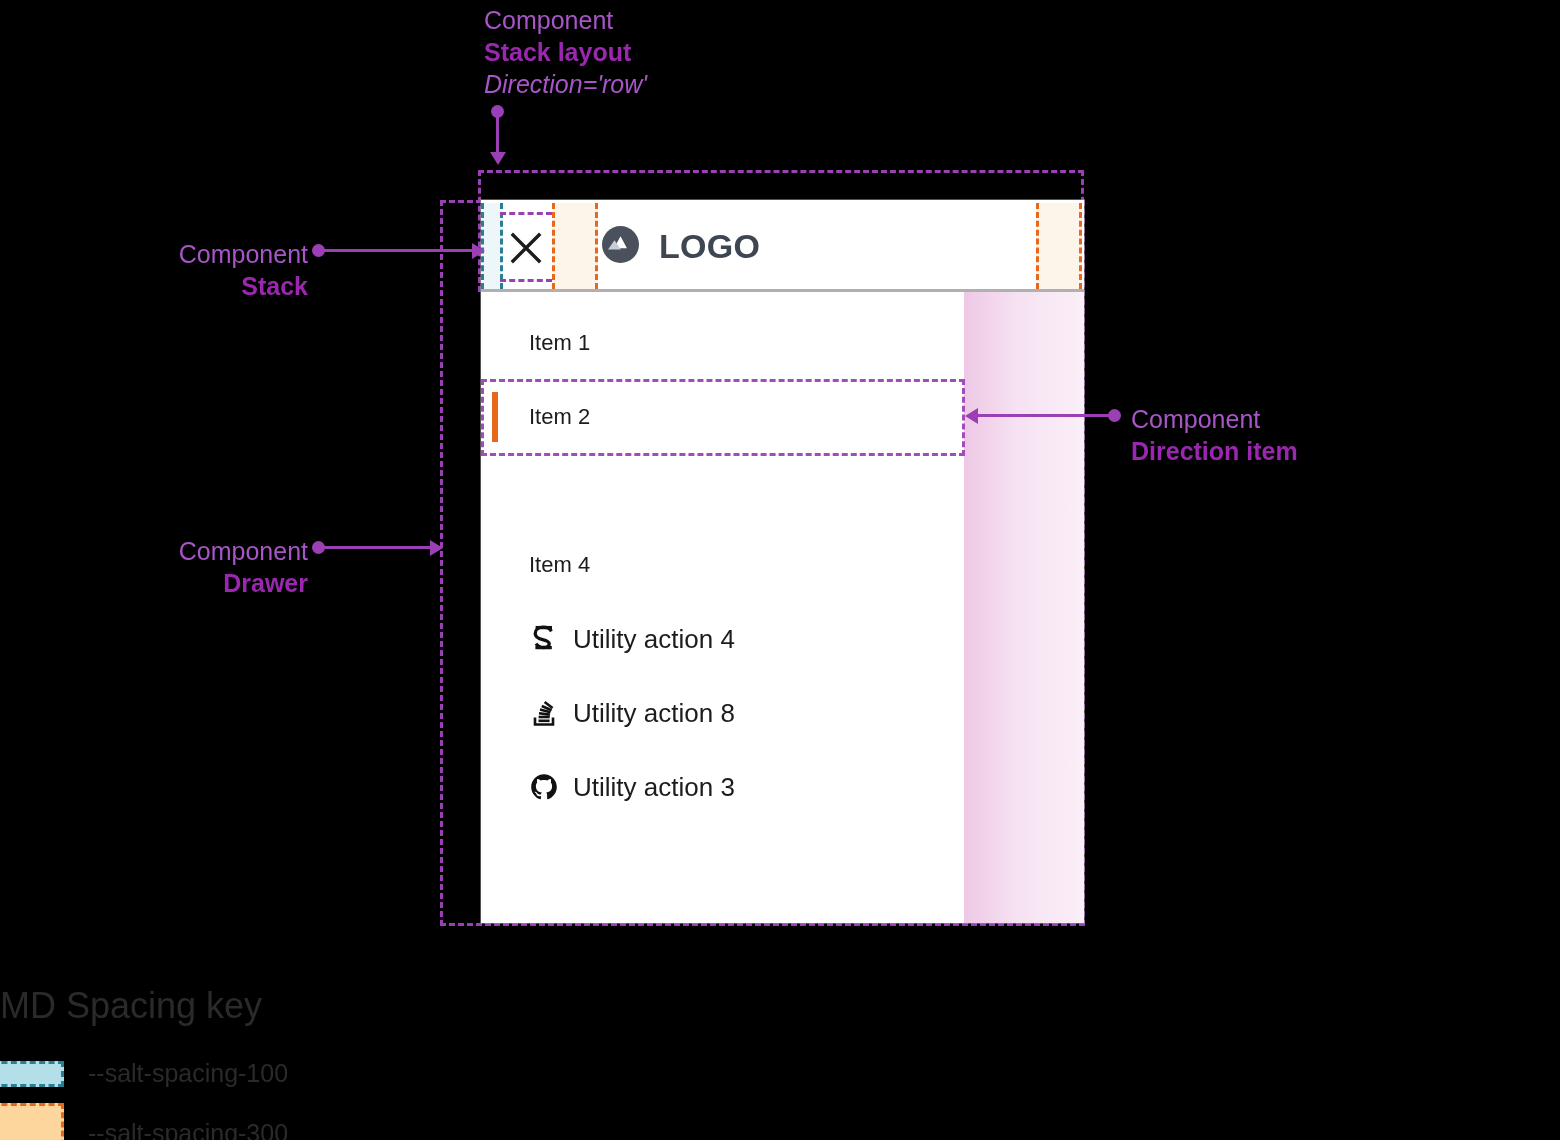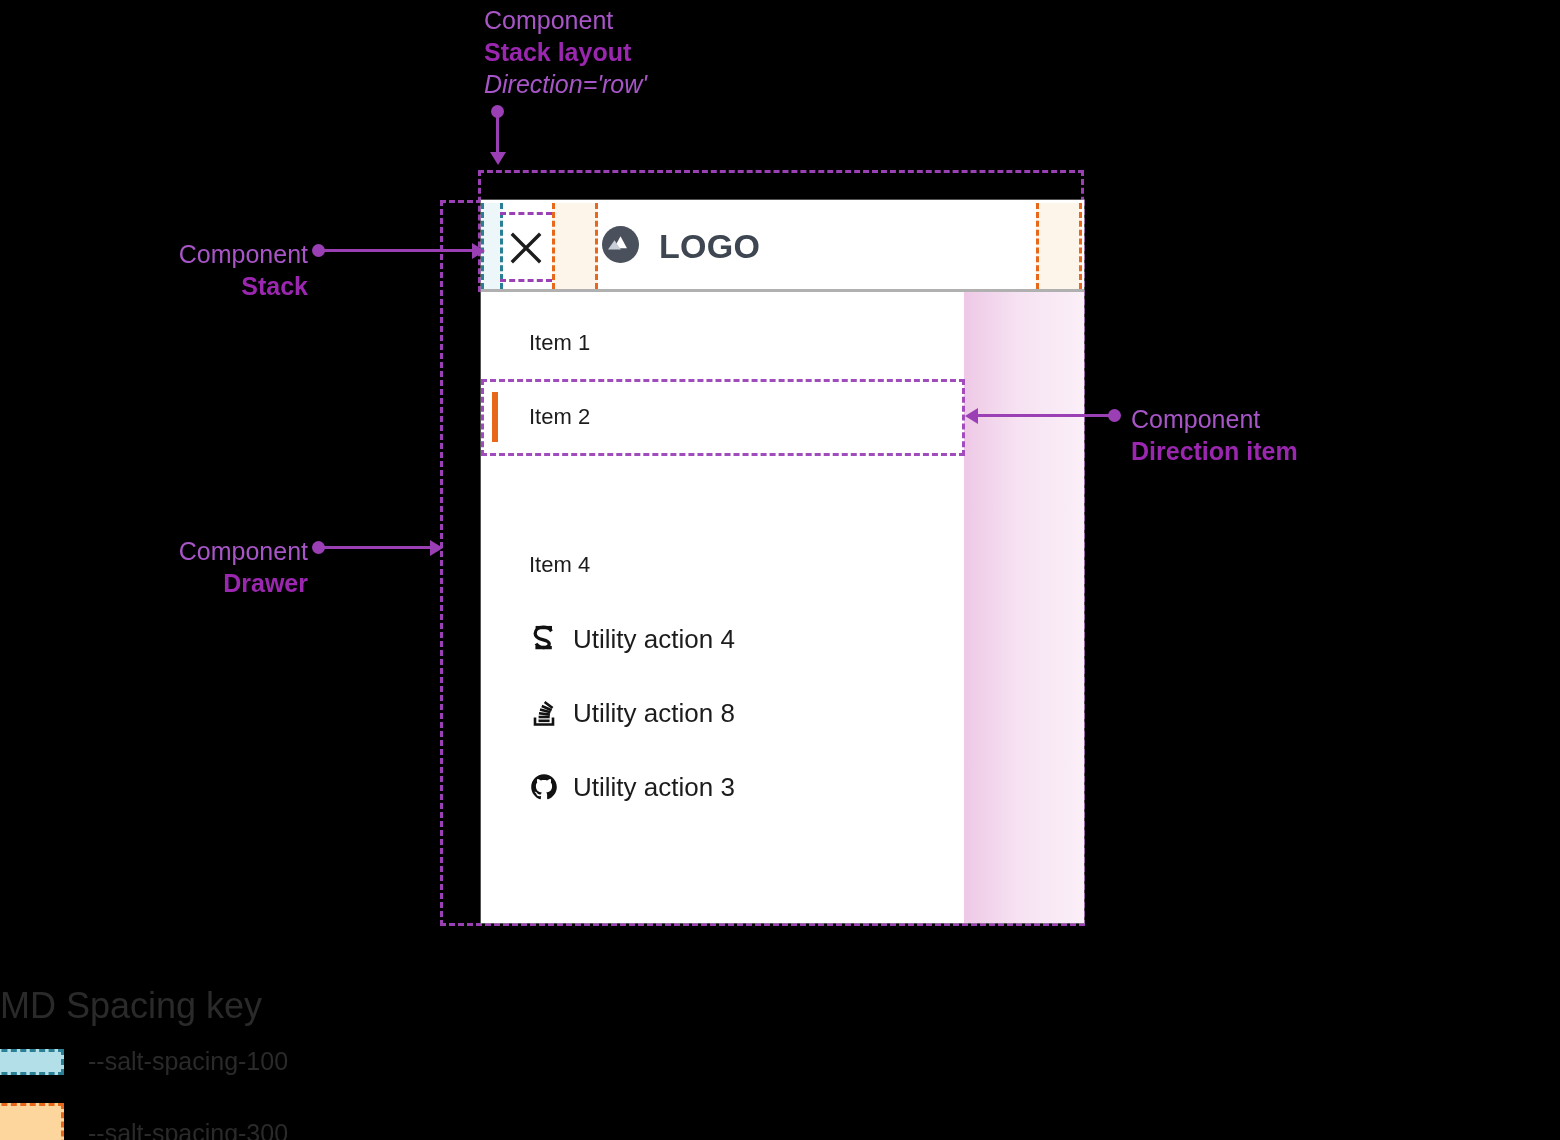--- a/index.html
+++ b/index.html
@@ -293,21 +293,21 @@
     <div class="t1">Component</div>
     <div class="t2">Direction item</div>
   </div>
   <div class="dot" style="left:1108px; top:409px;"></div>
   <div class="conn-line" style="left:978px; top:414px; width:132px; height:3px;"></div>
   <div class="arrow-l" style="left:965px; top:408px;"></div>
 
   <div id="legend">
     <div id="legend-title">MD Spacing key</div>
 
-    <div class="legend-row" style="top:62px; height:30px; width:400px;padding-left:42px;">
+    <div class="legend-row" style="top:74px; height:30px; width:400px;padding-left:42px;">
       <span class="sw-blue" style="top:2px;"></span>
       <span class="legend-label" style="top:0px;">--salt-spacing-100</span>
     </div>
 
     <div class="legend-row" style="top:118px; height:56px; width:400px;">
       <span class="sw-orange" style="top:0px;"></span>
       <span class="legend-label" style="top:16px;">--salt-spacing-300</span>
     </div>
   </div>
 

